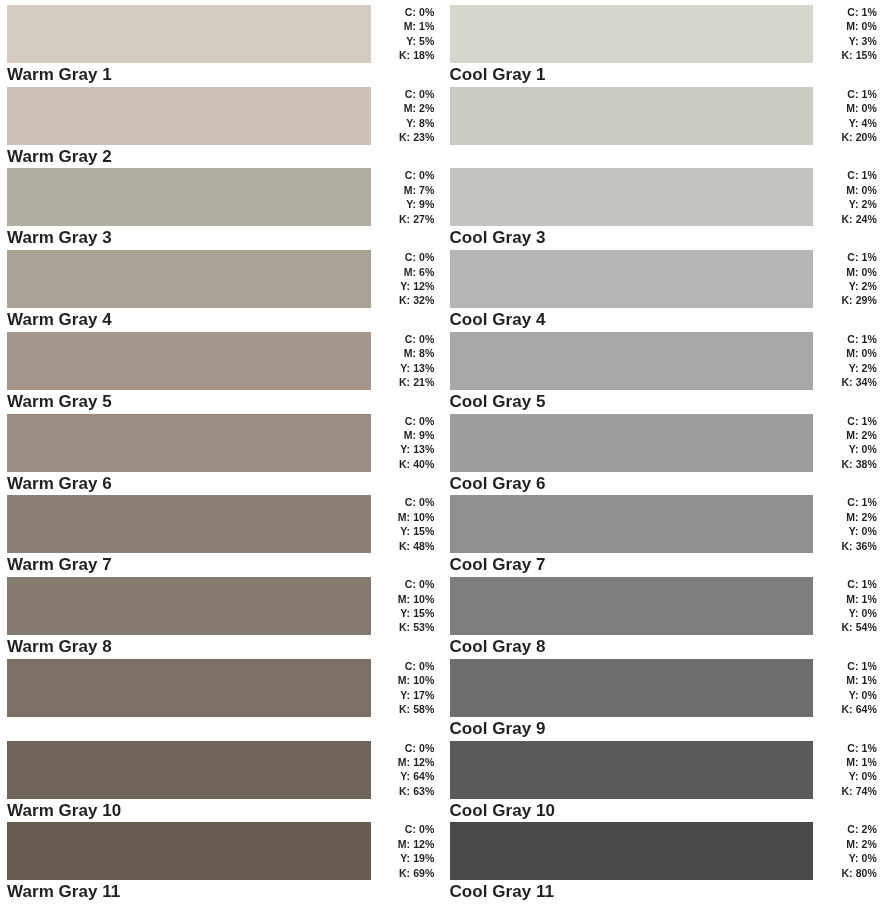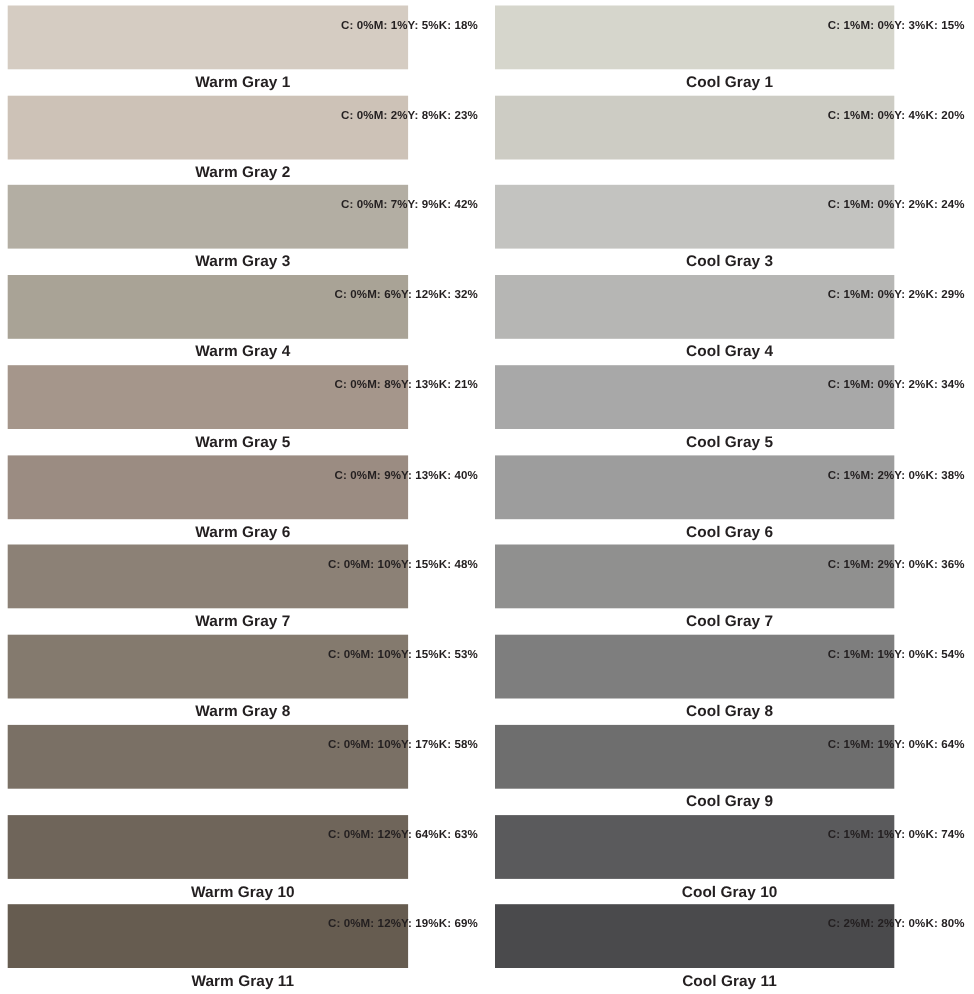--- a/index.html
+++ b/index.html
@@ -44,43 +44,41 @@
   .swatch-chip {
     height: 58px;
     flex: 1 1 auto;
   }
 
   .cmyk-block {
     width: 64px;
     flex: 0 0 64px;
     padding-left: 9px;
     display: flex;
-    flex-direction: row;
-    justify-content: flex-end;
-    margin-top: 11px;
+    flex-direction: column;
+    justify-content: space-between;
   }
 
   .cmyk-line {
     font-size: 10.5px;
     font-weight: bold;
     color: #231f20;
     line-height: 14.4px;
     text-align: right;
     white-space: nowrap;
     letter-spacing: 0.1px;
   }
 
   .swatch-label {
-    font-size: 14px;
+    font-size: 17px;
     font-weight: bold;
     color: #231f20;
     line-height: 15px;
     padding-top: 4px;
     letter-spacing: 0.05px;
-    text-align: center;
   }
 </style>
 </head>
 <body>
 
 <div class="chart">
   <div class="column column-left">
       <div class="swatch-row">
         <div class="swatch-body">
           <div class="swatch-chip" style="background-color: rgb(213, 204, 194);"></div>
@@ -105,21 +103,21 @@
         </div>
         <div class="swatch-label">Warm Gray 2</div>
       </div>
       <div class="swatch-row">
         <div class="swatch-body">
           <div class="swatch-chip" style="background-color: rgb(179, 174, 163);"></div>
           <div class="cmyk-block">
             <div class="cmyk-line">C: 0%</div>
             <div class="cmyk-line">M: 7%</div>
             <div class="cmyk-line">Y: 9%</div>
-            <div class="cmyk-line">K: 42%</div>
+            <div class="cmyk-line">K: 27%</div>
           </div>
         </div>
         <div class="swatch-label">Warm Gray 3</div>
       </div>
       <div class="swatch-row">
         <div class="swatch-body">
           <div class="swatch-chip" style="background-color: rgb(169, 163, 150);"></div>
           <div class="cmyk-block">
             <div class="cmyk-line">C: 0%</div>
             <div class="cmyk-line">M: 6%</div>

